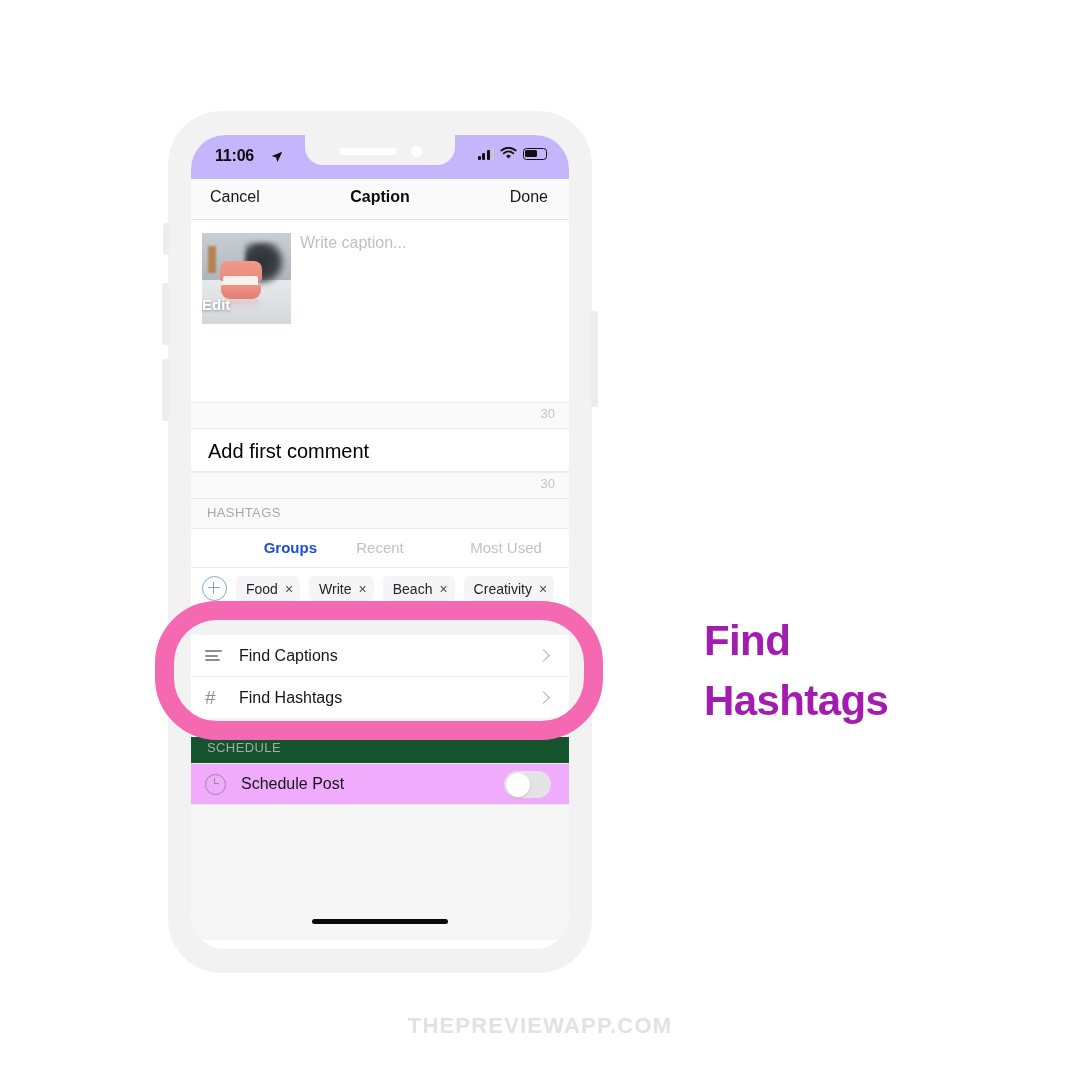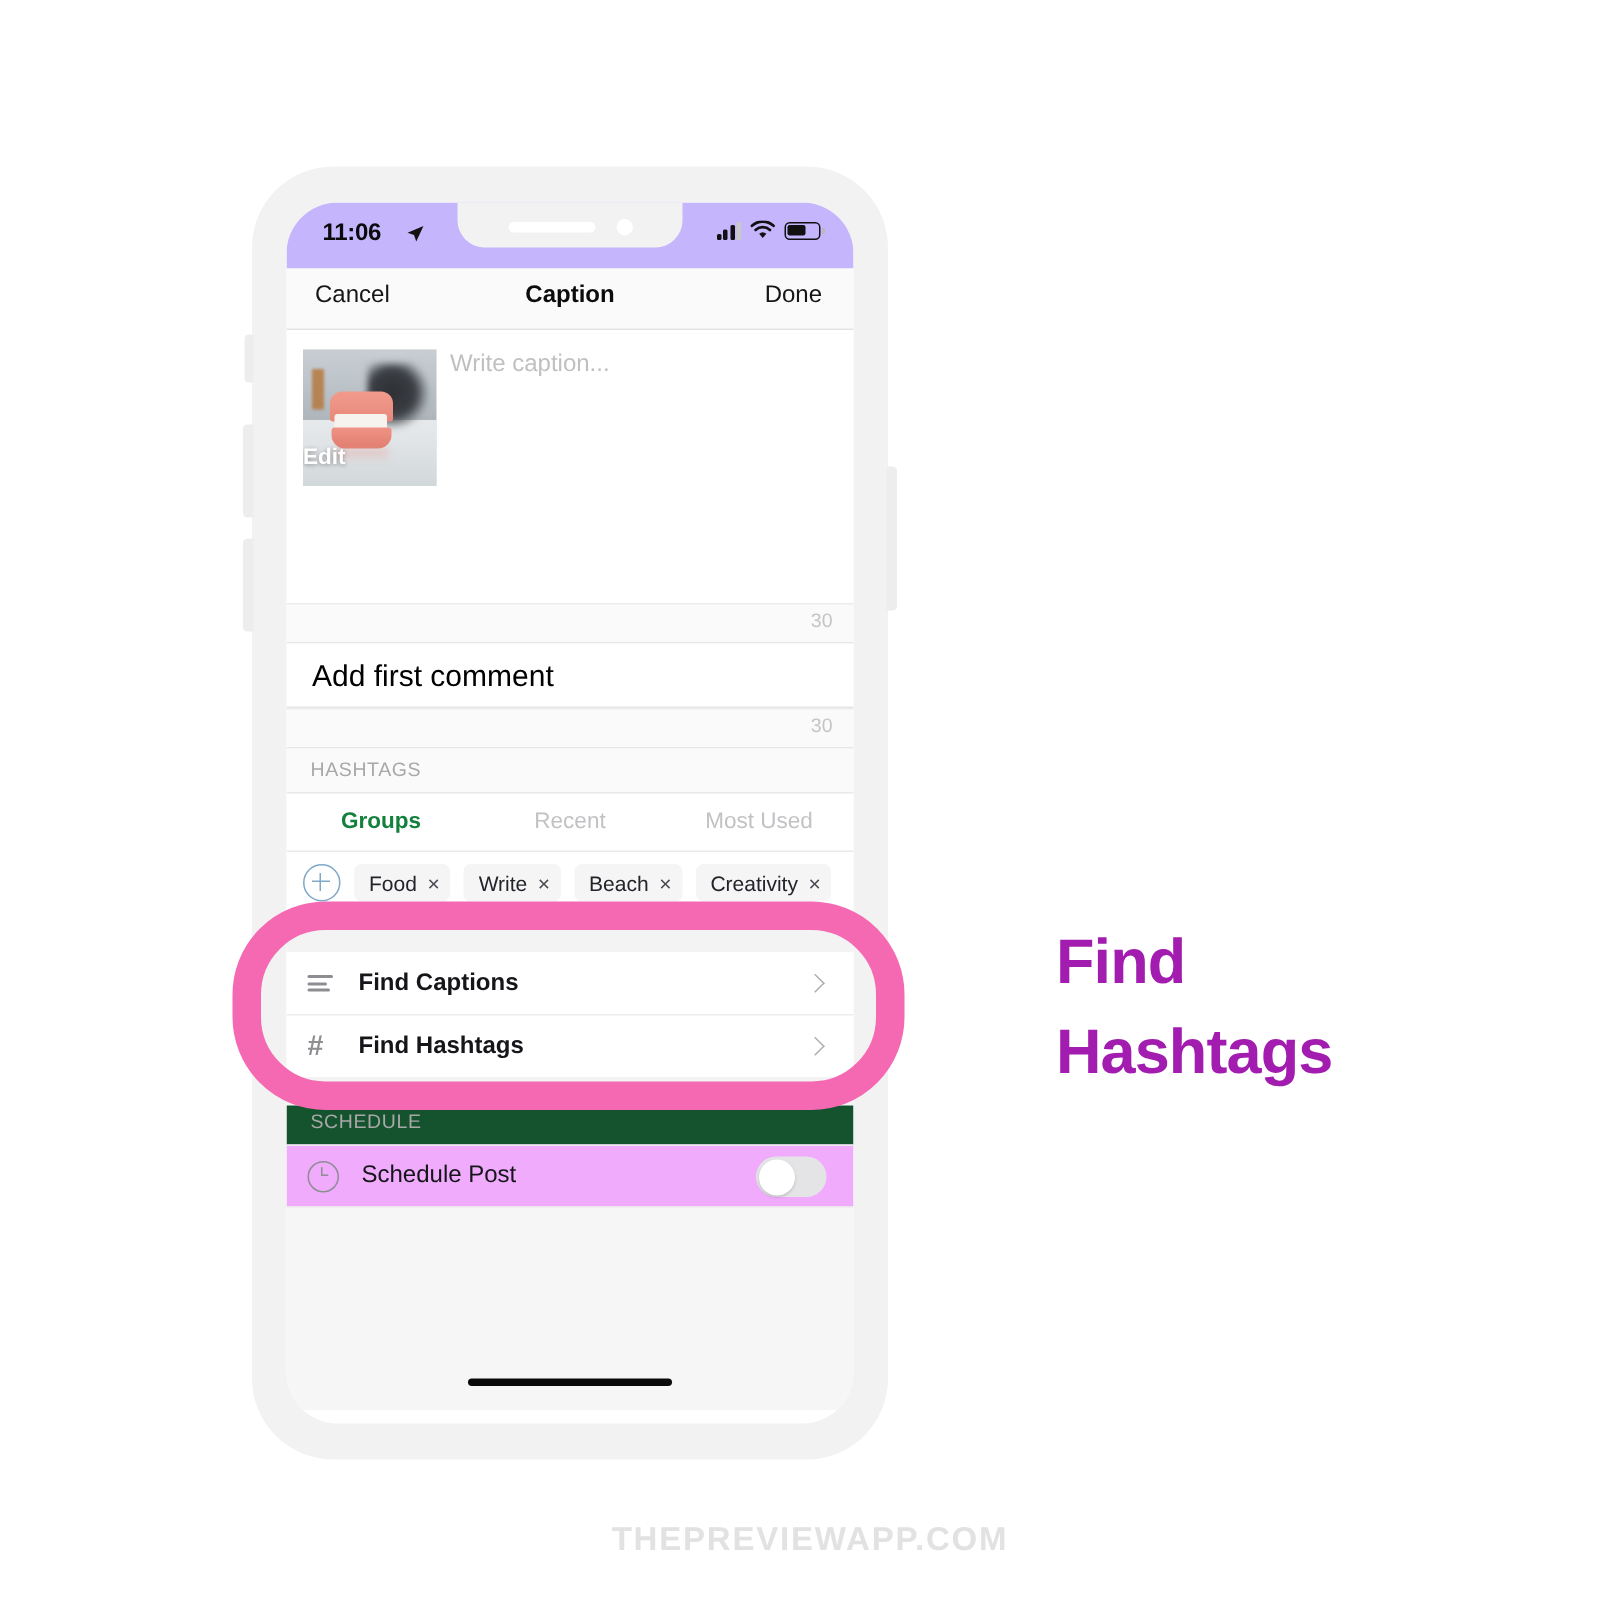--- a/index.html
+++ b/index.html
@@ -265,21 +265,21 @@
     border-bottom: 1px solid #e9e9e9;
     display: flex;
   }
   .tab {
     flex: 1;
     text-align: center;
     font-size: 15px;
     line-height: 38px;
     color: #c2c2c5;
   }
-  .tab.active { color: #15803d; font-weight: bold; }
+  .tab.active { color: #1d4ed8; font-weight: bold; text-align: right; }
 
   
   #chip-row {
     position: relative;
     height: 41px;
     background: #ffffff;
     display: flex;
     align-items: center;
     padding-left: 11px;
     gap: 9px;
@@ -316,21 +316,20 @@
   #gap-a { height: 26px; background: #f3f3f4; }
 
   
   #find-list { background: #ffffff; }
   .find-row {
     position: relative;
     height: 41px;
     display: flex;
     align-items: center;
     background: #ffffff;
-    font-weight: bold;
   }
   .find-row + .find-row { border-top: 1px solid #ededed; }
   .find-icon {
     width: 24px;
     margin-left: 14px;
     display: flex;
     flex-direction: column;
     align-items: flex-start;
     gap: 2.6px;
     color: #8d8d92;

